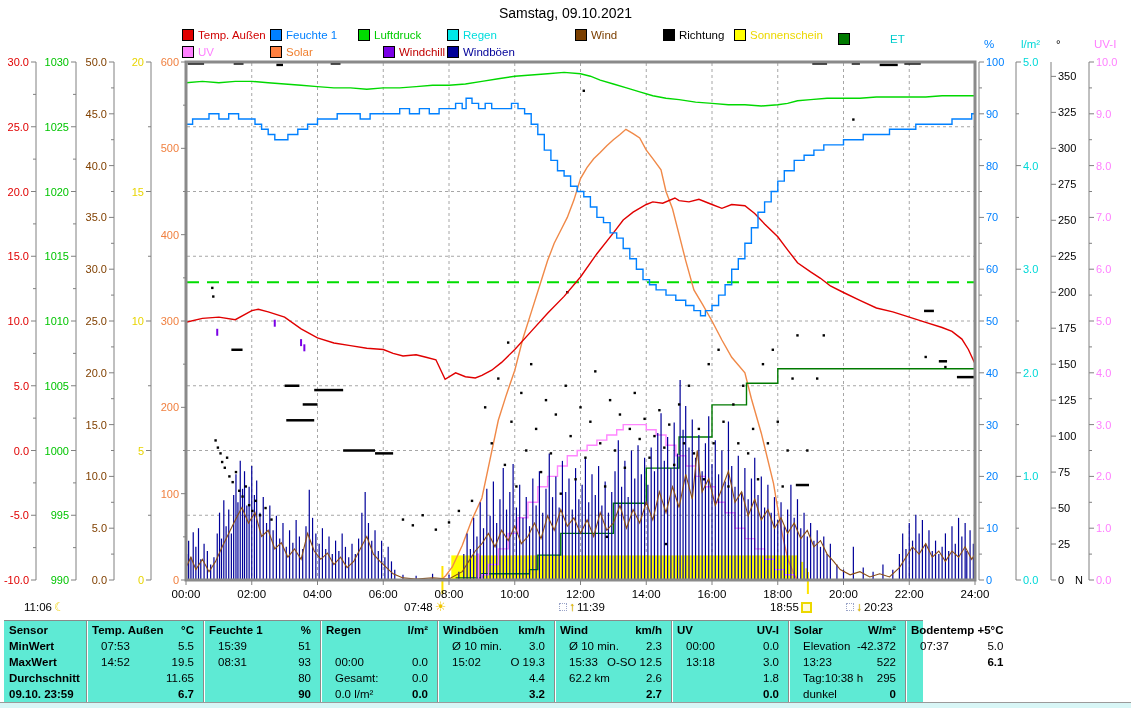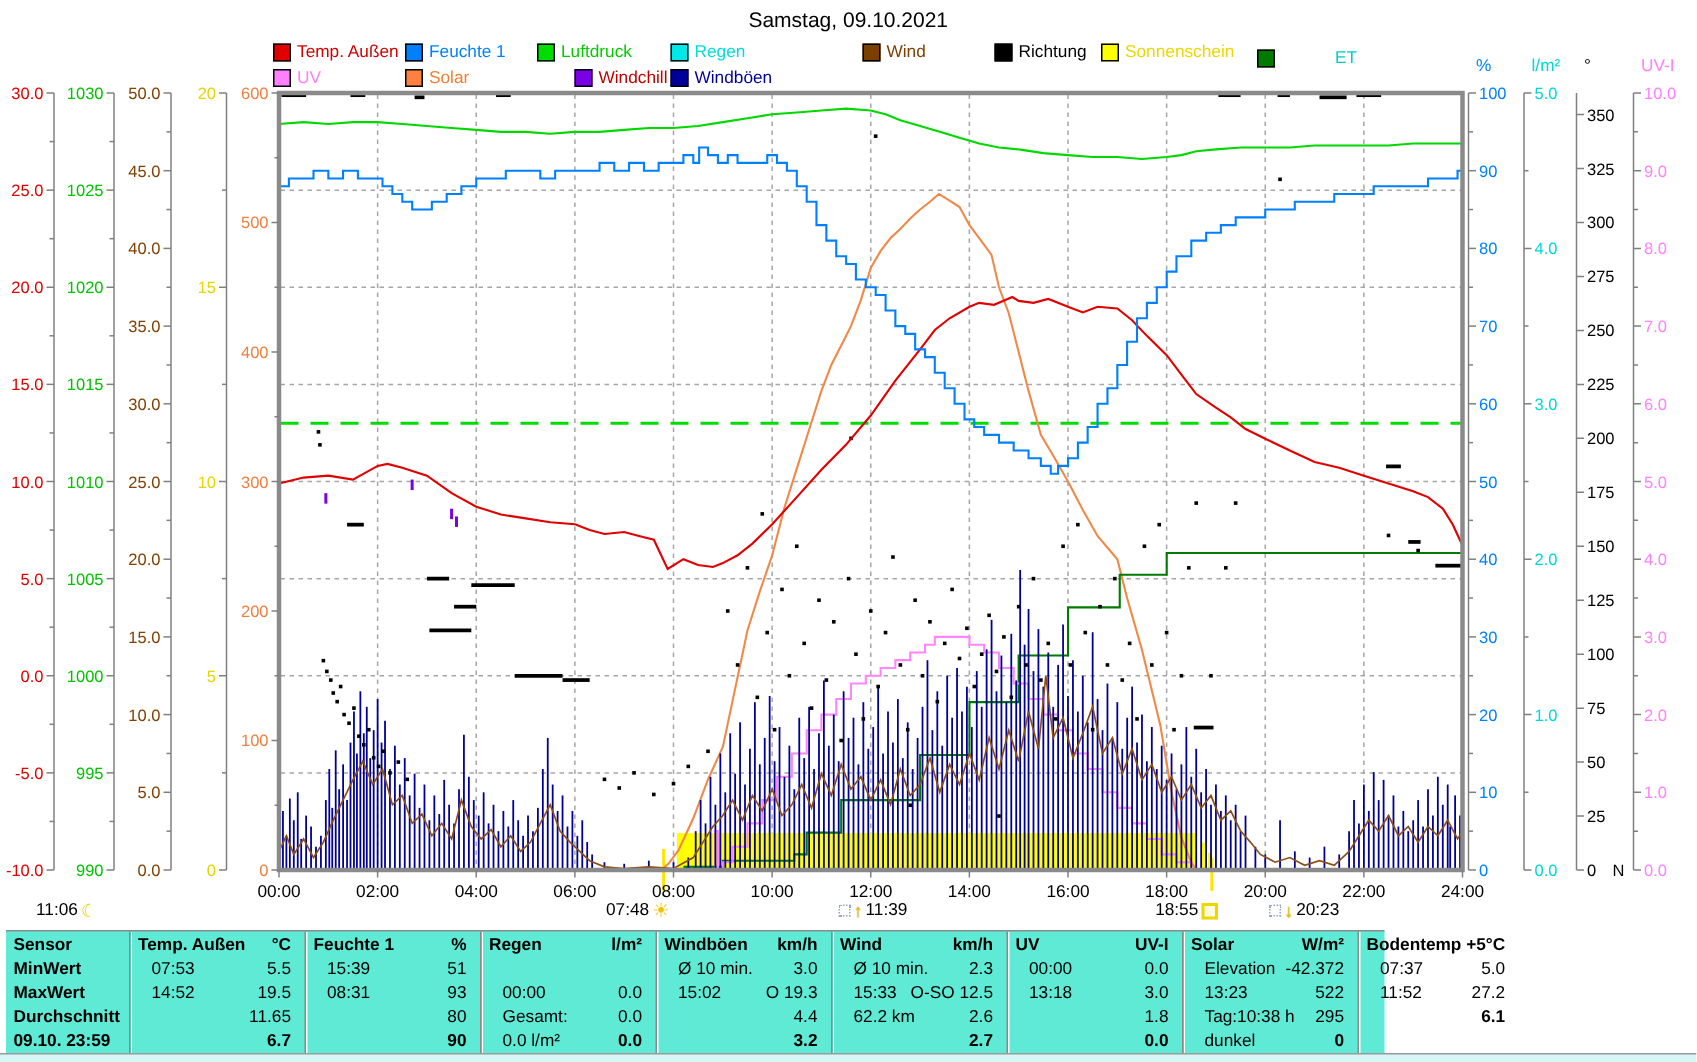--- a/index.html
+++ b/index.html
@@ -945,22 +945,18 @@
     <div class="scol">
       <div class="scell bold">
         <span>Bodentemp +5</span>
         <span>°C</span>
       </div>
       <div class="scell">
         <span class="t">07:37</span>
         <span>5.0</span>
       </div>
       <div class="scell">
-        <span class="t">11:52</span>
-        <span>27.2</span>
-      </div>
-      <div class="scell">
         <span class="t"></span>
         <span class="bold">6.1</span>
       </div>
     </div>
   </div>
 <div class="abs" id="bottomstrip"></div>
 
 </body></html>

